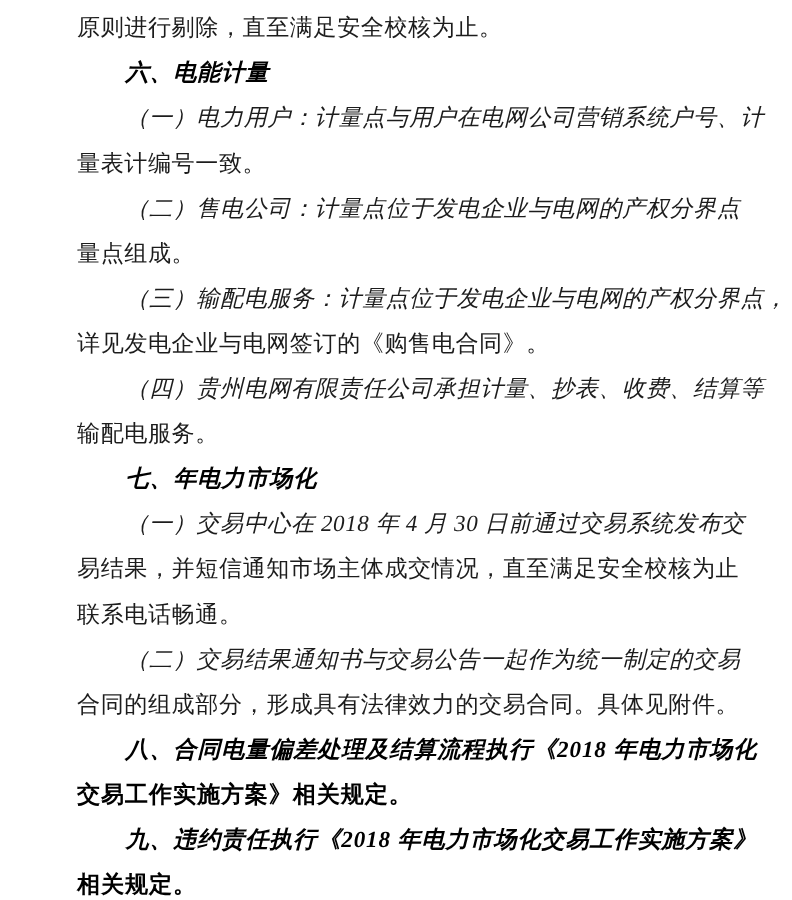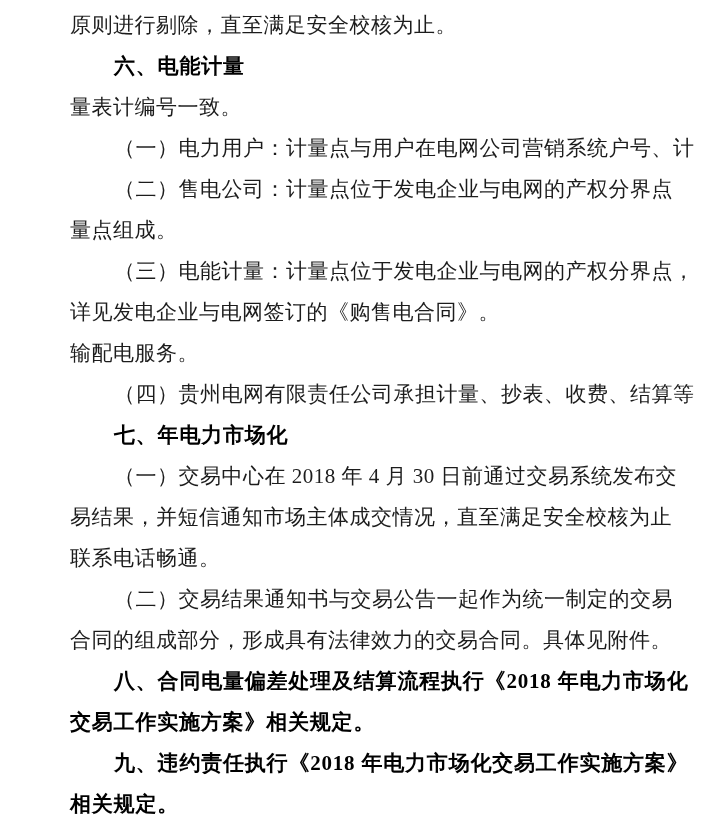--- a/index.html
+++ b/index.html
@@ -24,42 +24,43 @@
   .line {
     height: 41px;
     line-height: 41px;
     font-size: 21px;
     white-space: nowrap;
     overflow: visible;
     letter-spacing: 0.5px;
   }
   .line.indent {
     padding-left: 44px;
+    font-style: italic;
   }
   .line.bold {
     font-weight: 700;
     color: #000000;
     letter-spacing: 0.8px;
   }
 </style>
 </head>
 <body>
 
 <div class="page">
   <div class="doc-body">
       <div class="line">原则进行剔除，直至满足安全校核为止。</div>
       <div class="line bold indent">六、电能计量</div>
+      <div class="line indent">（一）电力用户：计量点与用户在电网公司营销系统户号、计</div>
       <div class="line">量表计编号一致。</div>
-      <div class="line indent">（一）电力用户：计量点与用户在电网公司营销系统户号、计</div>
       <div class="line indent">（二）售电公司：计量点位于发电企业与电网的产权分界点</div>
       <div class="line">量点组成。</div>
-      <div class="line indent">（三）电能计量：计量点位于发电企业与电网的产权分界点，</div>
+      <div class="line indent">（三）输配电服务：计量点位于发电企业与电网的产权分界点，</div>
       <div class="line">详见发电企业与电网签订的《购售电合同》。</div>
+      <div class="line indent">（四）贵州电网有限责任公司承担计量、抄表、收费、结算等</div>
       <div class="line">输配电服务。</div>
-      <div class="line indent">（四）贵州电网有限责任公司承担计量、抄表、收费、结算等</div>
       <div class="line bold indent">七、年电力市场化</div>
       <div class="line indent">（一）交易中心在 2018 年 4 月 30 日前通过交易系统发布交</div>
       <div class="line">易结果，并短信通知市场主体成交情况，直至满足安全校核为止</div>
       <div class="line">联系电话畅通。</div>
       <div class="line indent">（二）交易结果通知书与交易公告一起作为统一制定的交易</div>
       <div class="line">合同的组成部分，形成具有法律效力的交易合同。具体见附件。</div>
       <div class="line bold indent">八、合同电量偏差处理及结算流程执行《2018 年电力市场化</div>
       <div class="line bold">交易工作实施方案》相关规定。</div>
       <div class="line bold indent">九、违约责任执行《2018 年电力市场化交易工作实施方案》</div>
       <div class="line bold">相关规定。</div>

